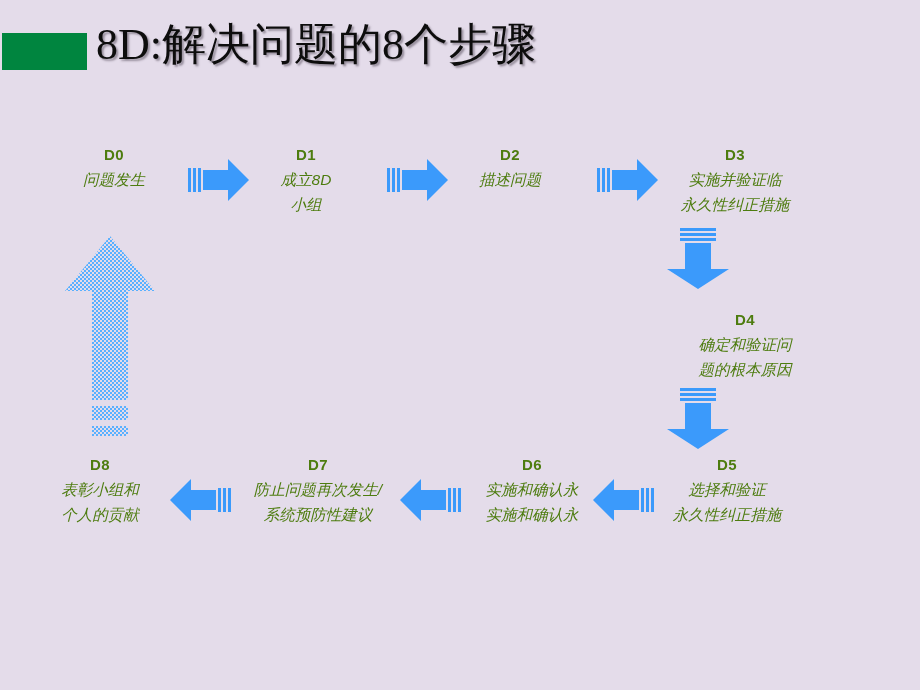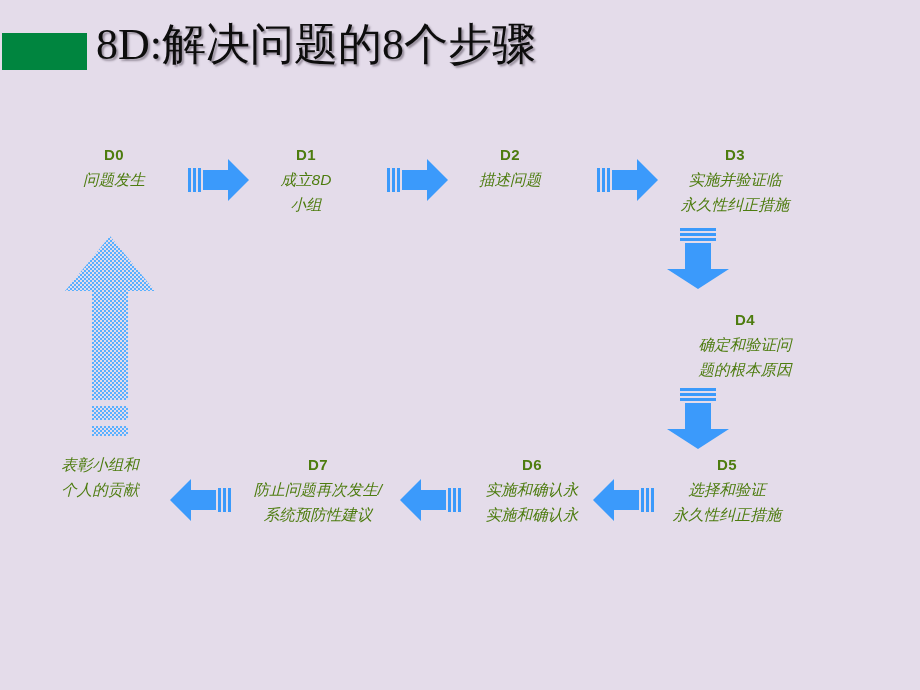--- a/index.html
+++ b/index.html
@@ -148,20 +148,21 @@
   <span class="desc">实施和确认永</span>
 </div>
 
 <div class="node" id="node-d7">
   <span class="code">D7</span>
   <span class="desc">防止问题再次发生/</span>
   <span class="desc">系统预防性建议</span>
 </div>
 
 <div class="node" id="node-d8">
+  <span class="code">D8</span>
   <span class="desc">表彰小组和</span>
   <span class="desc">个人的贡献</span>
 </div>
 
 <div class="blockarrow" id="arrow-d0-d1">
   <svg width="62" height="48" viewBox="0 0 62 48">
     <g fill="#3b9afb">
       <rect x="0" y="12" width="3" height="24"></rect>
       <rect x="5" y="12" width="3" height="24"></rect>
       <rect x="10" y="12" width="3" height="24"></rect>

